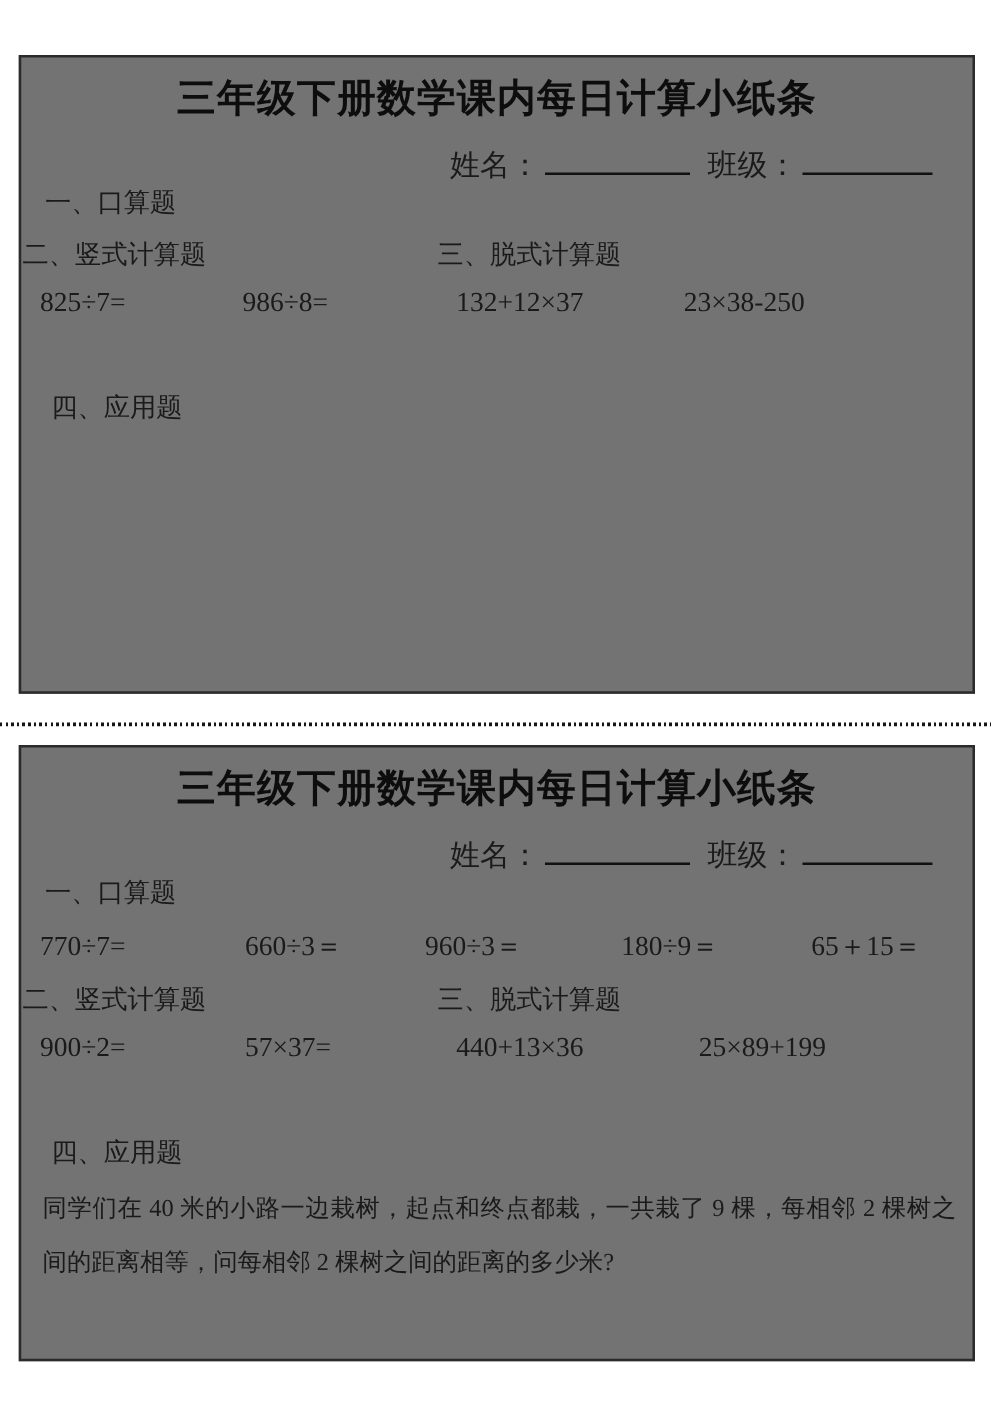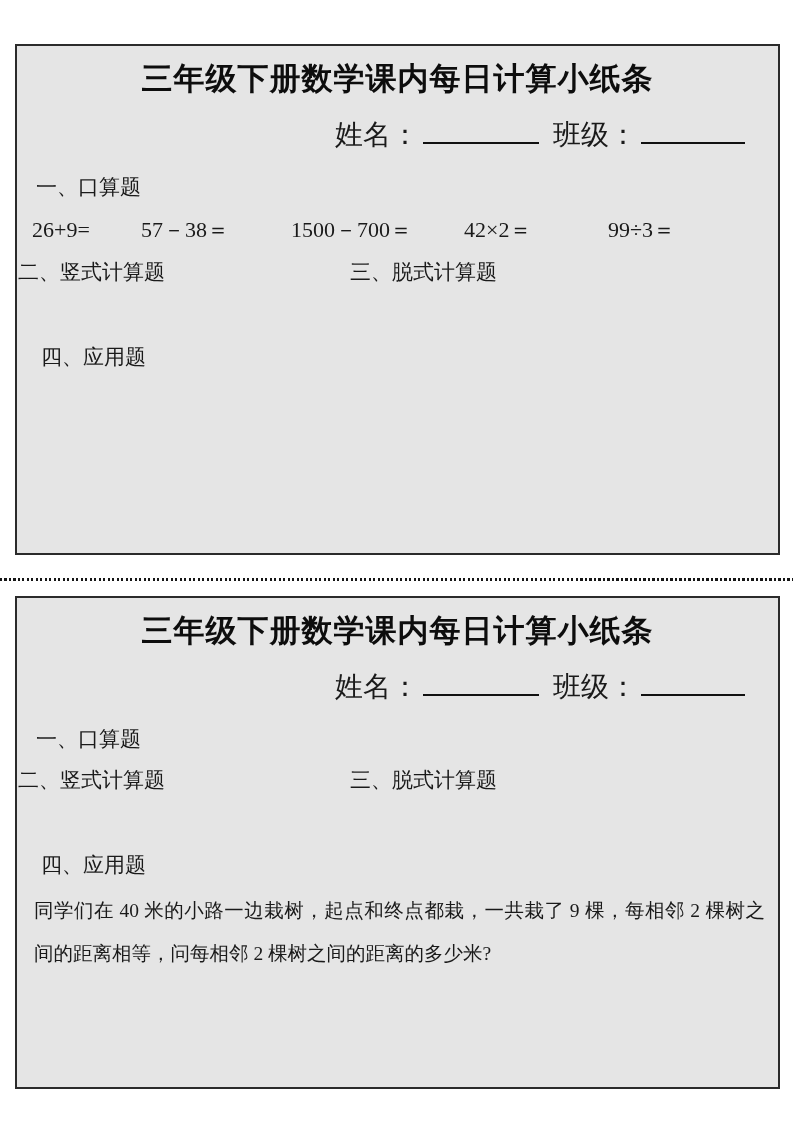--- a/index.html
+++ b/index.html
@@ -12,21 +12,21 @@
     height: 1121px;
     position: relative;
     font-family: "Liberation Serif", serif;
     color: #1a1a1a;
   }
   .sheet {
     box-sizing: border-box;
     margin-left: 15px;
     width: 765px;
     border: 2px solid #2b2b2b;
-    background: #e5e5e5;
+    background: #737373;
     overflow: hidden;
   }
   .sheet.first  { margin-top: 44px;  height: 511px; }
   .sheet.second { margin-top: 15px;  height: 493px; }
   .cut-divider {
     margin-top: 23px;
     width: 793px;
     height: 3px;
     background: repeating-linear-gradient(90deg, #161616 0 2px, transparent 2px 4.5px);
   }
@@ -35,34 +35,34 @@
     text-align: center;
     font-family: "Liberation Sans", sans-serif;
     font-weight: 900;
     font-size: 31px;
     letter-spacing: 1px;
     color: #0d0d0d;
   }
   .name-row {
     margin-top: 15px;
     padding-left: 318px;
-    font-size: 28px;
+    font-size: 24px;
     white-space: nowrap;
+    margin-left: 25px;
   }
   .blank {
     display: inline-block;
     height: 0.95em;
     border-bottom: 2px solid #111;
     vertical-align: baseline;
   }
   .blank.name-blank  { width: 116px; margin-left: 4px; }
   .blank.class-blank { width: 104px; margin-left: 4px; }
   .class-label { margin-left: 14px; }
   .part-header {
-    margin-top: 19px;
     padding-left: 19px;
     font-size: 21px;
   }
   .row { white-space: nowrap; }
   .prob { display: inline-block; }
   .oral {
     margin-top: 14px;
     padding-left: 15px;
     font-size: 22px;
   }
@@ -107,44 +107,50 @@
 
 <div class="sheet first">
   <div class="title">三年级下册数学课内每日计算小纸条</div>
 
   <div class="name-row">
     <span>姓名：</span><span class="blank name-blank"></span><span class="class-label">班级：</span><span class="blank class-blank"></span>
   </div>
 
   <div class="part-header">一、口算题</div>
 
-  <div class="row oral oral-0">
-    <span class="prob">26+9=</span><span class="prob">57－38＝</span><span class="prob">1500－700＝</span><span class="prob">42×2＝</span><span class="prob">99÷3＝</span>
-  </div>
 
   <div class="row two-headers">
     <span class="h-left">二、竖式计算题</span><span>三、脱式计算题</span>
   </div>
 
+  <div class="row calc calc-0">
+    <span class="prob">825÷7=</span><span class="prob">986÷8=</span><span class="prob">132+12×37</span><span class="prob">23×38-250</span>
+  </div>
 
   <div class="part-header part4">四、应用题</div>
 </div>
 
 <div class="cut-divider"></div>
 
 <div class="sheet second">
   <div class="title">三年级下册数学课内每日计算小纸条</div>
 
   <div class="name-row">
     <span>姓名：</span><span class="blank name-blank"></span><span class="class-label">班级：</span><span class="blank class-blank"></span>
   </div>
 
   <div class="part-header">一、口算题</div>
 
+  <div class="row oral oral-1">
+    <span class="prob">770÷7=</span><span class="prob">660÷3＝</span><span class="prob">960÷3＝</span><span class="prob">180÷9＝</span><span class="prob">65＋15＝</span>
+  </div>
 
   <div class="row two-headers">
     <span class="h-left">二、竖式计算题</span><span>三、脱式计算题</span>
   </div>
 
+  <div class="row calc calc-1">
+    <span class="prob">900÷2=</span><span class="prob">57×37=</span><span class="prob">440+13×36</span><span class="prob">25×89+199</span>
+  </div>
 
   <div class="part-header part4">四、应用题</div>
   <div class="word-problem">同学们在 40 米的小路一边栽树，起点和终点都栽，一共栽了 9 棵，每相邻 2 棵树之间的距离相等，问每相邻 2 棵树之间的距离的多少米?</div>
 </div>
 
 </body></html>

